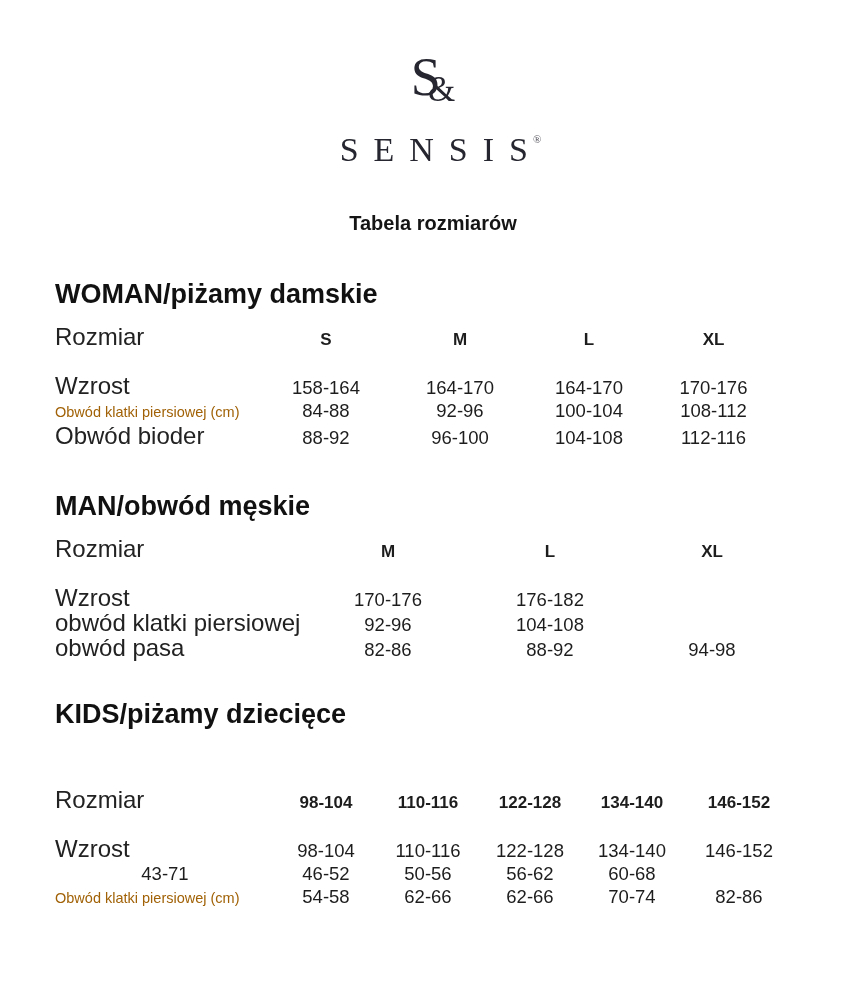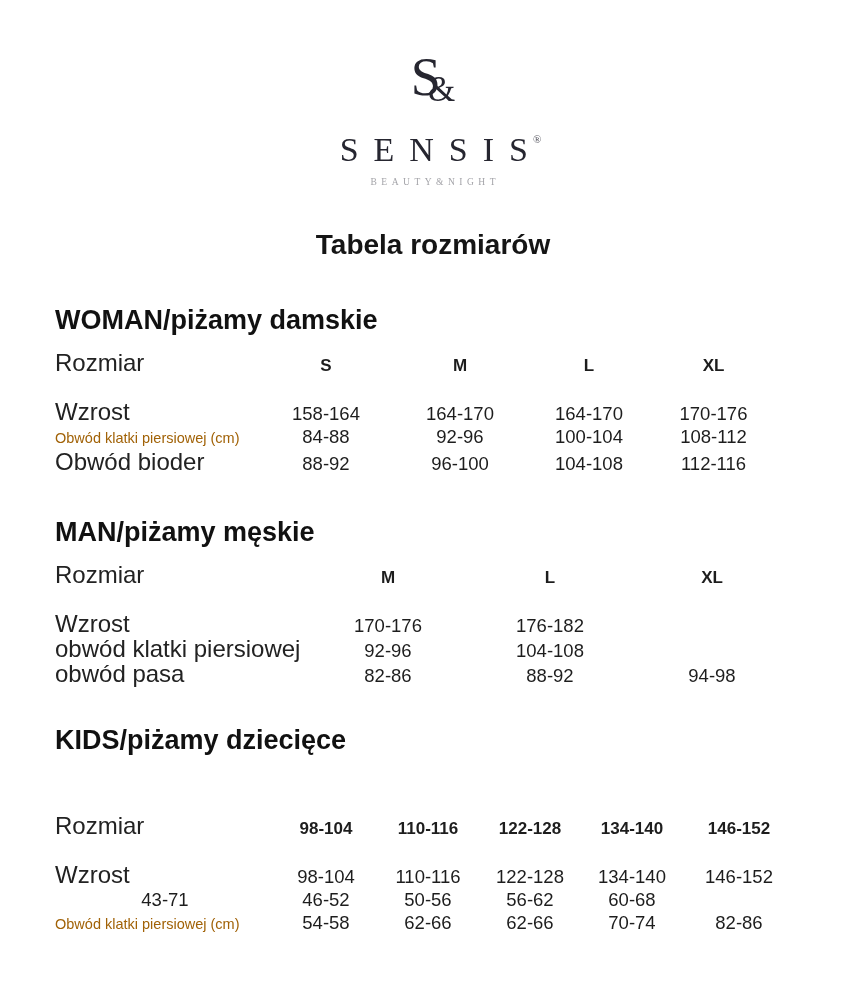--- a/index.html
+++ b/index.html
@@ -11,21 +11,21 @@
   .logo-monogram { font-family:"Liberation Serif","DejaVu Serif",serif; line-height:54px; }
   .mono-s  { font-size:54px; }
   .mono-amp{ font-size:35px; margin-left:-13px; vertical-align:-6px; }
   .logo-brand { margin-top:2px; font-family:"Liberation Serif","DejaVu Serif",serif;
                 font-size:34px; letter-spacing:15px; padding-left:15px; line-height:40px; }
   .brand-reg { font-size:11px; letter-spacing:0; vertical-align:18px; margin-left:-10px; color:#55555e; }
   .logo-tagline { margin-top:7px; font-size:9.5px; letter-spacing:4.5px; padding-left:4.5px;
                   color:#a3a3a8; font-family:"Liberation Serif","DejaVu Serif",serif; }
 
   
-  .page-title { margin-top:42px; text-align:center; font-size:28px; font-weight:bold; color:#151515; }
+  .page-title { margin-top:42px; text-align:center; font-size:20px; font-weight:bold; color:#151515; }
 
   
   .content { padding-left:55px; padding-right:54px; }
   .section-heading { font-size:27px; font-weight:bold; color:#111111; }
   .sec-woman { margin-top:44px; }
   .sec-man   { margin-top:42px; }
   .sec-kids  { margin-top:38px; }
 
   .trow { display:grid; align-items:baseline; }
   .grid-w { grid-template-columns:205px 132px 136px 122px 127px; }
@@ -39,21 +39,20 @@
   .lbl  { text-align:left; font-size:24px; line-height:23px; color:#222222; }
   .lbl-small { font-size:14.5px; color:#a16207; }
   .tbody { margin-top:23px; }
 </style>
 </head>
 <body>
 
 <header class="logo">
   <div class="logo-monogram"><span class="mono-s">S</span><span class="mono-amp">&amp;</span></div>
   <div class="logo-brand"><span>SENSIS</span><sup class="brand-reg">®</sup></div>
-  <div class="logo-tagline">BEAUTY&amp;NIGHT</div>
 </header>
 
 <h1 class="page-title">Tabela rozmiarów</h1>
 
 <main class="content">
 
   <section class="sec-woman">
     <h2 class="section-heading">WOMAN/piżamy damskie</h2>
     <div class="trow grid-w thead">
       <span class="lbl">Rozmiar</span>
@@ -81,21 +80,21 @@
         <span class="lbl">Obwód bioder</span>
         <span class="col">88-92</span>
         <span class="col">96-100</span>
         <span class="col">104-108</span>
         <span class="col">112-116</span>
       </div>
     </div>
   </section>
 
   <section class="sec-man">
-    <h2 class="section-heading">MAN/piżamy męskie</h2>
+    <h2 class="section-heading">MAN/obwód męskie</h2>
     <div class="trow grid-m thead">
       <span class="lbl">Rozmiar</span>
       <span class="colh">M</span>
       <span class="colh">L</span>
       <span class="colh">XL</span>
     </div>
     <div class="tbody">
       <div class="trow grid-m">
         <span class="lbl">Wzrost</span>
         <span class="col">170-176</span>

